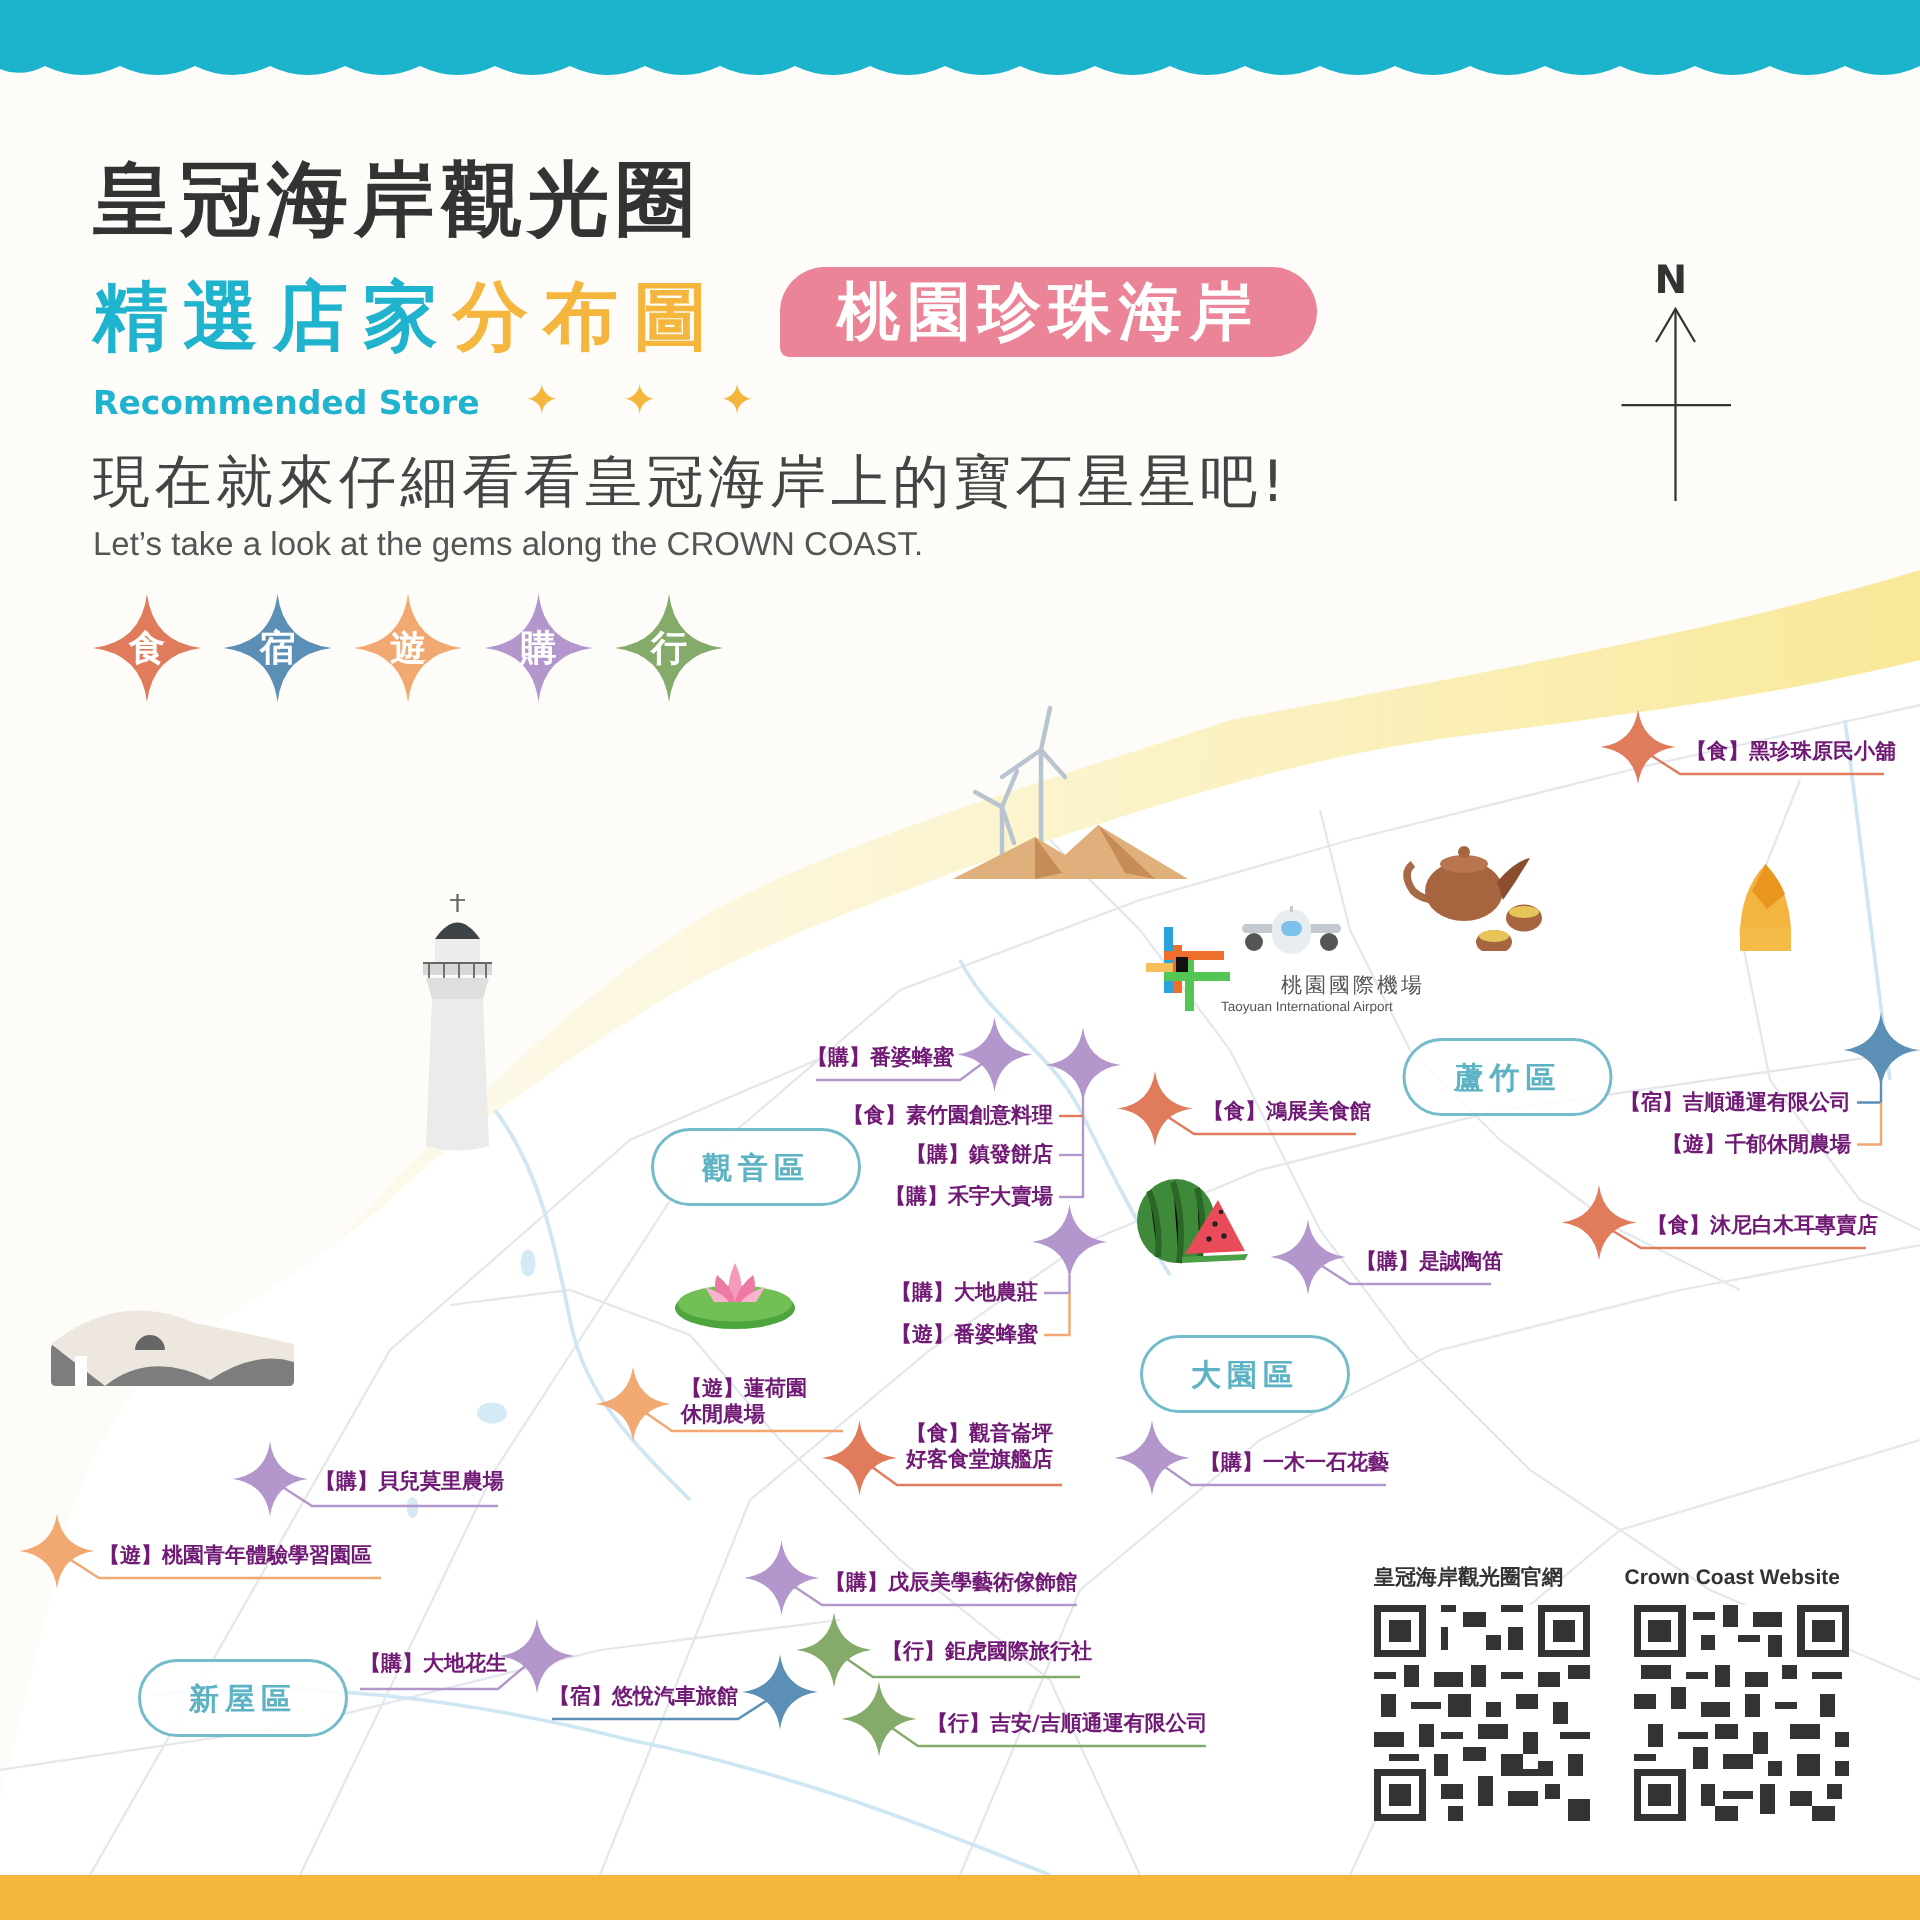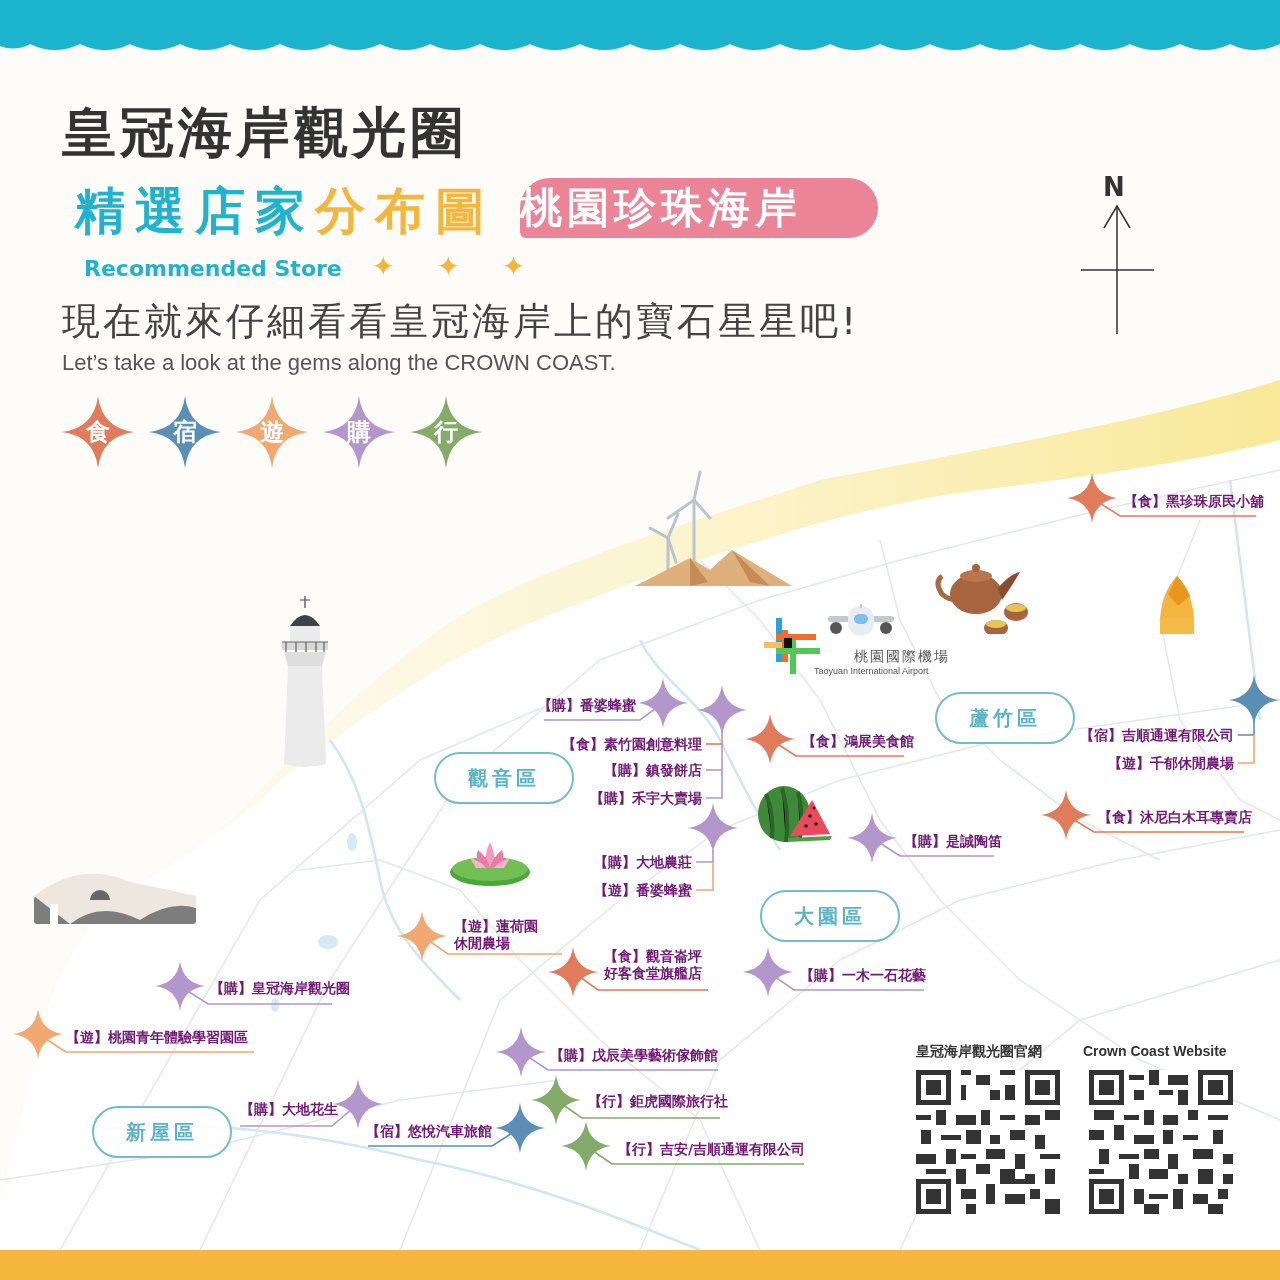--- a/index.html
+++ b/index.html
@@ -9,24 +9,24 @@
     font-family: "DejaVu Sans", "Liberation Sans", sans-serif;
     color: #333;
   }
   .abs { position: absolute; }
   #waves { position: absolute; left: 0; top: 0; width: 1280px; height: 56px; }
   #bottom-bar { position: absolute; left: 0; top: 1250px; width: 1280px; height: 30px; background: #f5b63e; }
   #map-bg { position: absolute; left: 0; top: 0; width: 1280px; height: 1280px; }
 
   .title-main { left: 62px; top: 100px; font-size: 54px; font-weight: bold; color: #333; letter-spacing: 4px; line-height: 66px; white-space: nowrap; }
   .title-sub { left: 62px; top: 180px; font-size: 50px; font-weight: bold; letter-spacing: 10px; line-height: 62px; white-space: nowrap; }
-  .title-sub .blue { color: #1fb3cd; margin-left: 13px; }
+  .title-sub .blue { color: #1fb3cd; }
   .title-sub .yellow { color: #f5b63e; }
-  .pill-pink { left: 520px; top: 178px; width: 358px; height: 60px; background: #eb8497; border-radius: 30px 30px 30px 6px; color: #fff; font-size: 42px; font-weight: bold; letter-spacing: 5px; text-align: left; line-height: 60px; }
-  .rec-store { left: 62px; top: 250px; font-size: 22px; font-weight: bold; color: #1fb3cd; white-space: nowrap; margin-left: 22px; }
+  .pill-pink { left: 520px; top: 178px; width: 358px; height: 60px; background: #eb8497; border-radius: 30px 30px 30px 6px; color: #fff; font-size: 42px; font-weight: bold; letter-spacing: 5px; text-align: center; line-height: 60px; }
+  .rec-store { left: 62px; top: 250px; font-size: 22px; font-weight: bold; color: #1fb3cd; white-space: nowrap; }
   .sparkle { color: #f5b63e; font-size: 28px; }
   .slogan-zh { left: 62px; top: 296px; font-size: 38px; color: #444; letter-spacing: 3px; white-space: nowrap; }
   .slogan-en { left: 62px; top: 350px; font-size: 22px; color: #555; white-space: nowrap; font-family: "Liberation Sans", sans-serif; }
 
   .cat-star { position: absolute; width: 72px; height: 72px; }
   .cat-star span { position: absolute; left: 0; top: 0; width: 72px; height: 72px; line-height: 72px; text-align: center; color: #fff; font-weight: bold; font-size: 24px; }
 
   .compass-n { left: 1103px; top: 172px; font-size: 26px; font-weight: bold; color: #333; }
 
   .district { position: absolute; height: 48px; border: 2px solid #74bccb; border-radius: 26px; background: rgba(255,255,255,0.85); color: #5db3c4; font-size: 20px; font-weight: bold; letter-spacing: 4px; text-align: center; line-height: 48px; }
@@ -337,21 +337,21 @@
 <div class="store-label right" style="right:588px;top:881px">【遊】番婆蜂蜜</div>
 <div class="store-label two" style="left:454px;top:918px">
   <div>【遊】蓮荷園</div>
   <div>休閒農場</div>
 </div>
 <div class="store-label two" style="left:604px;top:948px">
   <div>【食】觀音崙坪</div>
   <div>好客食堂旗艦店</div>
 </div>
 <div class="store-label" style="left:800px;top:966px">【購】一木一石花藝</div>
-<div class="store-label" style="left:210px;top:979px">【購】皇冠海岸觀光圈</div>
+<div class="store-label" style="left:210px;top:979px">【購】貝兒莫里農場</div>
 <div class="store-label" style="left:66px;top:1028px">【遊】桃園青年體驗學習園區</div>
 <div class="store-label" style="left:550px;top:1046px">【購】戊辰美學藝術傢飾館</div>
 <div class="store-label" style="left:240px;top:1100px">【購】大地花生</div>
 <div class="store-label" style="left:588px;top:1092px">【行】鉅虎國際旅行社</div>
 <div class="store-label" style="left:366px;top:1122px">【宿】悠悅汽車旅館</div>
 <div class="store-label" style="left:618px;top:1140px">【行】吉安/吉順通運有限公司</div>
 
 <div class="qr-title" style="left:916px;top:1043px">皇冠海岸觀光圈官網</div>
 <div class="qr-title" style="left:1083px;top:1043px;font-family:'Liberation Sans',sans-serif">Crown Coast Website</div>
 

